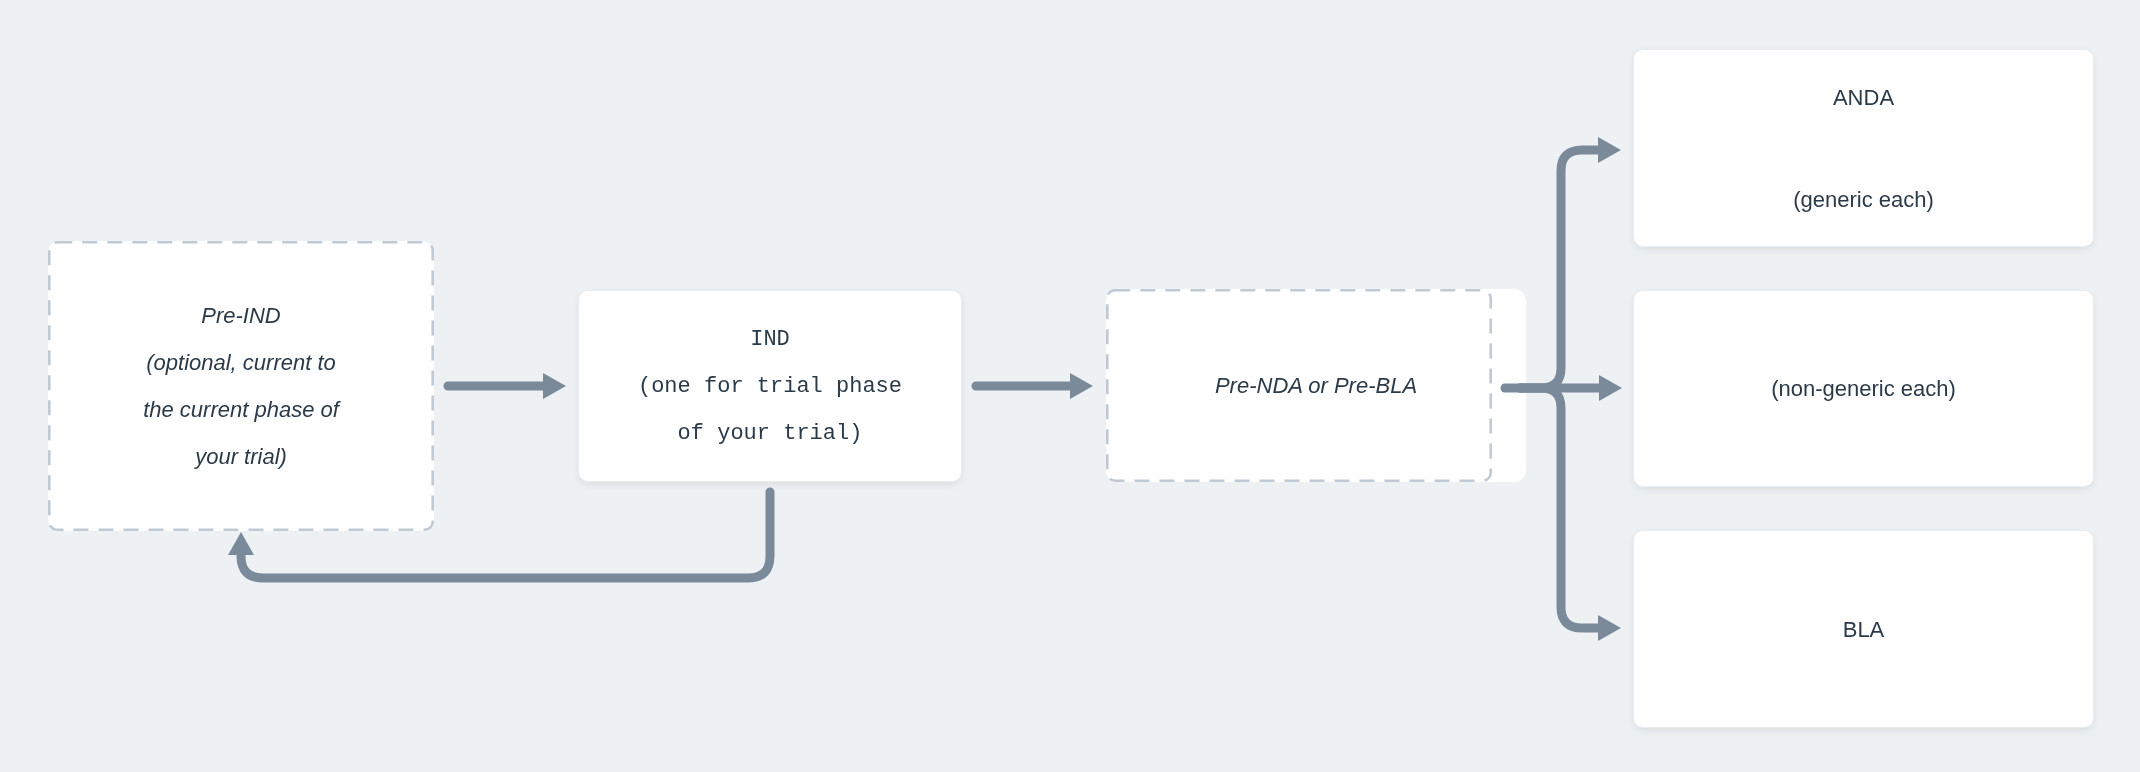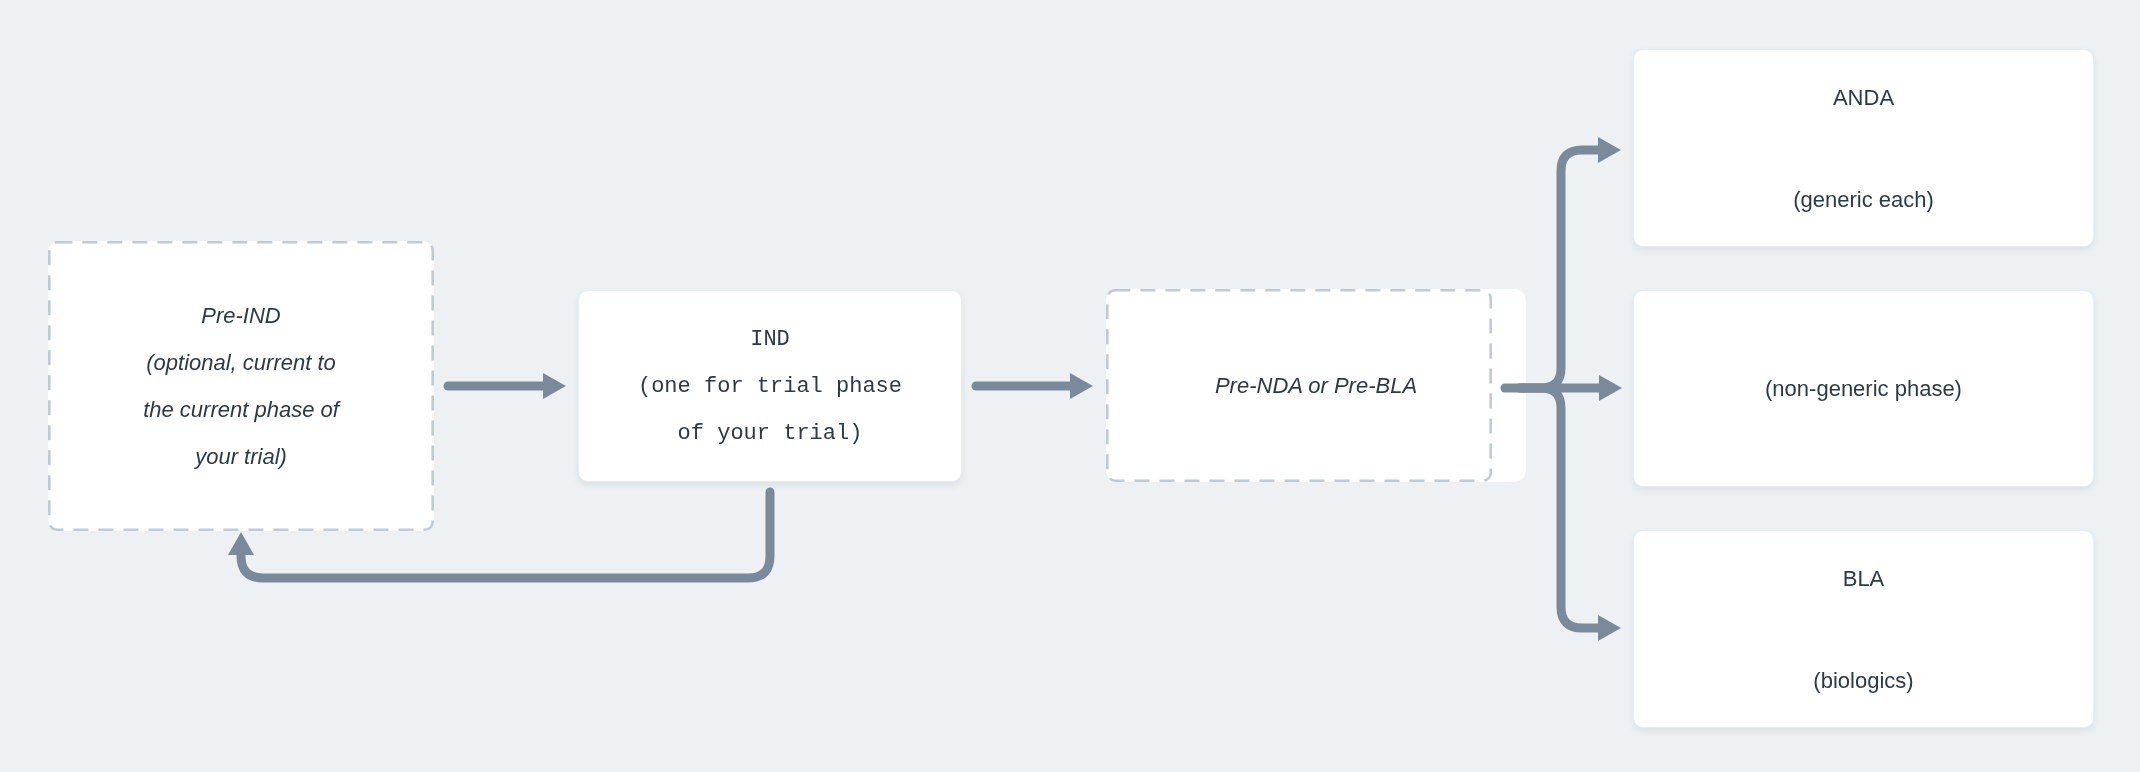--- a/index.html
+++ b/index.html
@@ -117,28 +117,27 @@
 
   <div class="node node--solid node--result" id="anda">
     <div class="node-text">
       <span class="line">ANDA</span>
       <span class="line">(generic each)</span>
     </div>
   </div>
 
   <div class="node node--solid node--result" id="nda">
     <div class="node-text">
-      <span class="line">(non-generic phase)</span>
+      <span class="line">(non-generic each)</span>
     </div>
   </div>
 
   <div class="node node--solid node--result" id="bla">
     <div class="node-text">
       <span class="line">BLA</span>
-      <span class="line">(biologics)</span>
     </div>
   </div>
 
   <svg class="overlay" viewBox="0 0 2140 772" xmlns="http://www.w3.org/2000/svg" aria-hidden="true">
 
     <rect class="dash-rect" x="49.3" y="242.3" width="383.4" height="287.4" rx="8"></rect>
     <rect class="dash-rect" x="1107.3" y="290.3" width="383.4" height="190.4" rx="8"></rect>
 
     <path class="connector" d="M448 386 H545"></path>
     <polygon class="head" points="566,386 543,373 543,399"></polygon>

